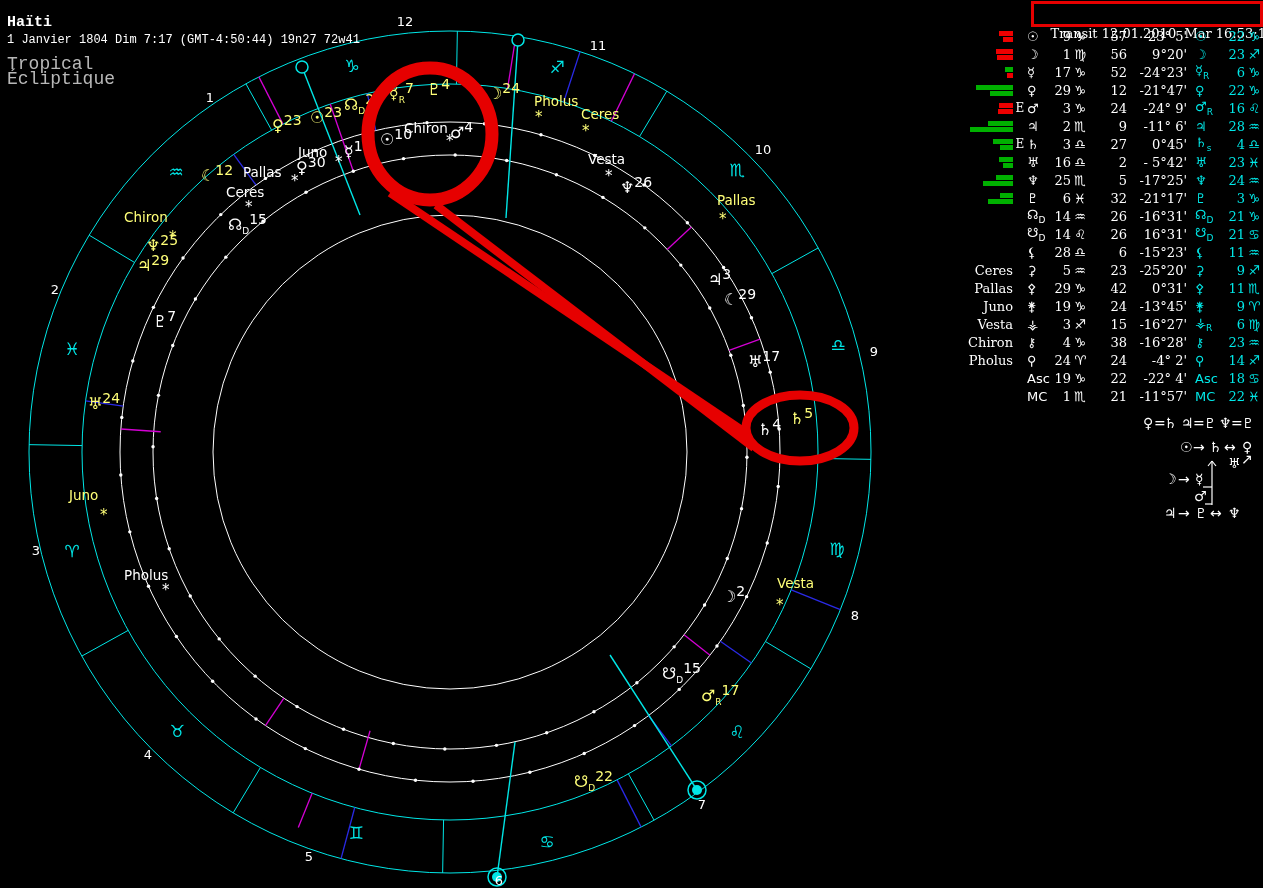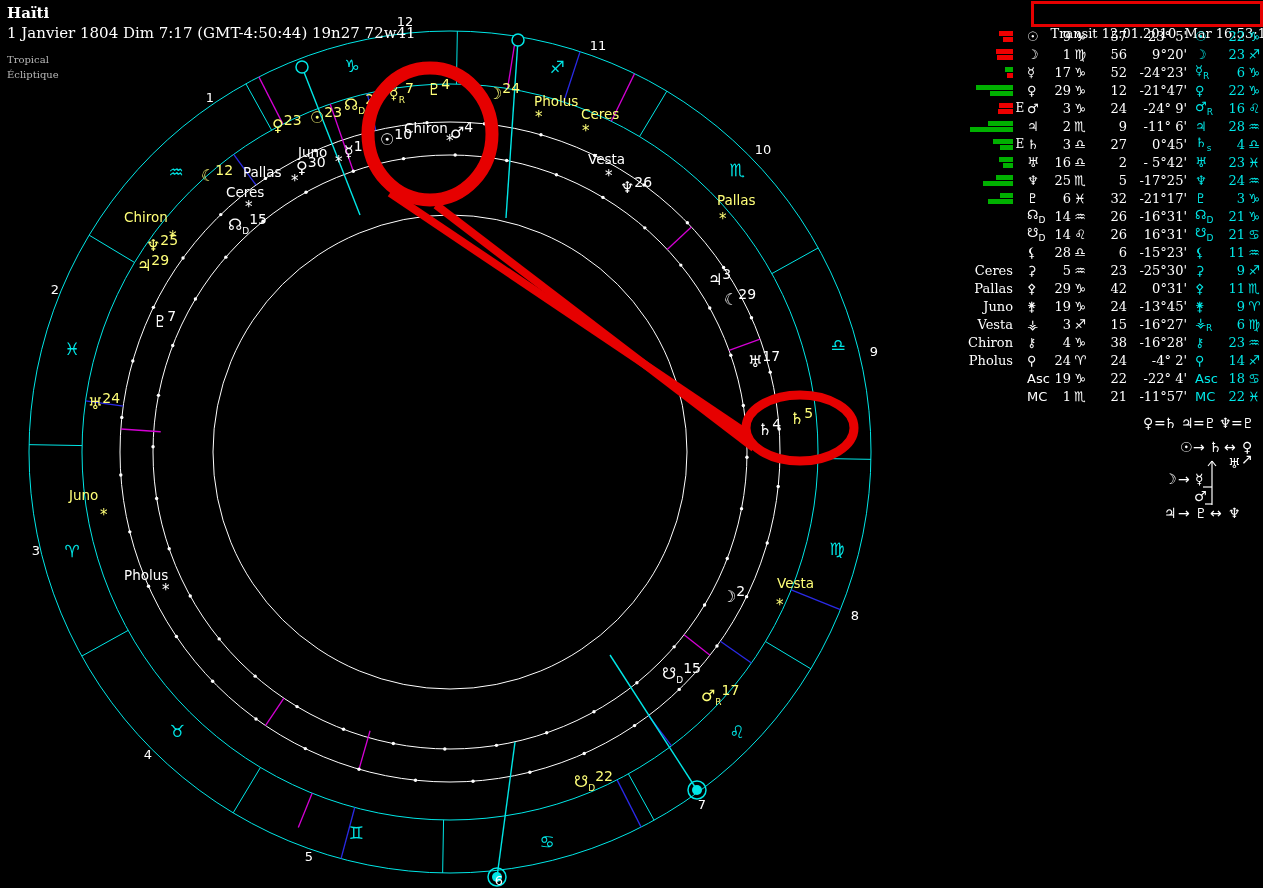--- a/index.html
+++ b/index.html
@@ -1,22 +1,22 @@
 <!DOCTYPE html>
 <html><head>
 <meta charset="utf-8">
 <style>
   html,body{margin:0;padding:0;background:#000;}
   #stage{position:relative;width:1263px;height:888px;background:#000;overflow:hidden;
          font-family:"DejaVu Serif",serif;}
   svg text{font-family:"DejaVu Sans",sans-serif;}
-  #hdr{position:absolute;left:7px;top:4px;color:#fff;}
+  #hdr{position:absolute;left:7px;top:14px;color:#fff;font-family:Liberation Mono, monospace;}
   #hdr .t{font-weight:bold;font-size:15px;}
-  #hdr .d{font-size:15px;margin-top:2px;}
-  #hdr .s{color:#b8b8b8;font-size:10px;line-height:15px;margin-top:10px;}
+  #hdr .d{font-size:12px;margin-top:2px;}
+  #hdr .s{color:#b8b8b8;font-size:18px;line-height:15px;margin-top:10px;}
   #tbox{position:absolute;left:1031px;top:1px;width:226px;height:20px;border:3px solid #e60000;
         color:#fff;font-size:13px;text-align:center;line-height:20px;white-space:pre;}
   #ptable{position:absolute;left:953px;top:27px;}
   .prow{display:flex;height:18px;align-items:center;font-size:13px;white-space:pre;}
   .c-name{width:60px;text-align:right;color:#fff;display:flex;justify-content:flex-end;align-items:center;height:100%;}
   .bars{display:flex;flex-direction:column;align-items:flex-end;justify-content:center;gap:1px;width:60px;}
   .bars div{height:5px;}
   .c-E{width:14px;text-align:center;color:#fff;font-size:12px;}
   .c-g{width:20px;color:#fff;font-family:"DejaVu Sans",sans-serif;}
   .c-deg{width:24px;text-align:right;color:#fff;}
@@ -258,21 +258,21 @@
       <div class="prow"><span class="bars"><div style="width: 37px; background: rgb(0, 176, 0);"></div><div style="width: 23px; background: rgb(0, 176, 0);"></div></span><span class="c-E"></span><span class="c-g">♀</span><span class="c-deg">29</span><span class="c-sgn">♑</span><span class="c-min">12</span><span class="c-dec">-21°47'</span><span class="sp"></span><span class="tg cy">♀</span><span class="c-deg cy">22</span><span class="c-sgn cy">♑</span><span class="c-min cy">31</span></div>
       <div class="prow"><span class="bars"><div style="width: 14px; background: rgb(238, 0, 0);"></div><div style="width: 15px; background: rgb(238, 0, 0);"></div></span><span class="c-E">E</span><span class="c-g">♂</span><span class="c-deg">3</span><span class="c-sgn">♑</span><span class="c-min">24</span><span class="c-dec">-24° 9'</span><span class="sp"></span><span class="tg cy">♂<span class="sub">R</span></span><span class="c-deg cy">16</span><span class="c-sgn cy">♌</span><span class="c-min cy">7</span></div>
       <div class="prow"><span class="bars"><div style="width: 25px; background: rgb(0, 176, 0);"></div><div style="width: 43px; background: rgb(0, 176, 0);"></div></span><span class="c-E"></span><span class="c-g">♃</span><span class="c-deg">2</span><span class="c-sgn">♏</span><span class="c-min">9</span><span class="c-dec">-11° 6'</span><span class="sp"></span><span class="tg cy">♃</span><span class="c-deg cy">28</span><span class="c-sgn cy">♒</span><span class="c-min cy">48</span></div>
       <div class="prow"><span class="bars"><div style="width: 20px; background: rgb(0, 176, 0);"></div><div style="width: 13px; background: rgb(0, 176, 0);"></div></span><span class="c-E">E</span><span class="c-g">♄</span><span class="c-deg">3</span><span class="c-sgn">♎</span><span class="c-min">27</span><span class="c-dec">0°45'</span><span class="sp"></span><span class="tg cy">♄<span class="sub">s</span></span><span class="c-deg cy">4</span><span class="c-sgn cy">♎</span><span class="c-min cy">39</span></div>
       <div class="prow"><span class="bars"><div style="width: 14px; background: rgb(0, 176, 0);"></div><div style="width: 10px; background: rgb(0, 176, 0);"></div></span><span class="c-E"></span><span class="c-g">♅</span><span class="c-deg">16</span><span class="c-sgn">♎</span><span class="c-min">2</span><span class="c-dec">- 5°42'</span><span class="sp"></span><span class="tg cy">♅</span><span class="c-deg cy">23</span><span class="c-sgn cy">♓</span><span class="c-min cy">26</span></div>
       <div class="prow"><span class="bars"><div style="width: 17px; background: rgb(0, 176, 0);"></div><div style="width: 30px; background: rgb(0, 176, 0);"></div></span><span class="c-E"></span><span class="c-g">♆</span><span class="c-deg">25</span><span class="c-sgn">♏</span><span class="c-min">5</span><span class="c-dec">-17°25'</span><span class="sp"></span><span class="tg cy">♆</span><span class="c-deg cy">24</span><span class="c-sgn cy">♒</span><span class="c-min cy">57</span></div>
       <div class="prow"><span class="bars"><div style="width: 13px; background: rgb(0, 176, 0);"></div><div style="width: 25px; background: rgb(0, 176, 0);"></div></span><span class="c-E"></span><span class="c-g">♇</span><span class="c-deg">6</span><span class="c-sgn">♓</span><span class="c-min">32</span><span class="c-dec">-21°17'</span><span class="sp"></span><span class="tg cy">♇</span><span class="c-deg cy">3</span><span class="c-sgn cy">♑</span><span class="c-min cy">43</span></div>
       <div class="prow"><span class="c-name"></span><span class="c-E"></span><span class="c-g">☊<span class="sub">D</span></span><span class="c-deg">14</span><span class="c-sgn">♒</span><span class="c-min">26</span><span class="c-dec">-16°31'</span><span class="sp"></span><span class="tg cy">☊<span class="sub">D</span></span><span class="c-deg cy">21</span><span class="c-sgn cy">♑</span><span class="c-min cy">7</span></div>
       <div class="prow"><span class="c-name"></span><span class="c-E"></span><span class="c-g">☋<span class="sub">D</span></span><span class="c-deg">14</span><span class="c-sgn">♌</span><span class="c-min">26</span><span class="c-dec">16°31'</span><span class="sp"></span><span class="tg cy">☋<span class="sub">D</span></span><span class="c-deg cy">21</span><span class="c-sgn cy">♋</span><span class="c-min cy">7</span></div>
       <div class="prow"><span class="c-name"></span><span class="c-E"></span><span class="c-g">⚸</span><span class="c-deg">28</span><span class="c-sgn">♎</span><span class="c-min">6</span><span class="c-dec">-15°23'</span><span class="sp"></span><span class="tg cy">⚸</span><span class="c-deg cy">11</span><span class="c-sgn cy">♒</span><span class="c-min cy">29</span></div>
-      <div class="prow"><span class="c-name">Ceres</span><span class="c-E"></span><span class="c-g">⚳</span><span class="c-deg">5</span><span class="c-sgn">♒</span><span class="c-min">23</span><span class="c-dec">-25°30'</span><span class="sp"></span><span class="tg cy">⚳</span><span class="c-deg cy">9</span><span class="c-sgn cy">♐</span><span class="c-min cy">10</span></div>
+      <div class="prow"><span class="c-name">Ceres</span><span class="c-E"></span><span class="c-g">⚳</span><span class="c-deg">5</span><span class="c-sgn">♒</span><span class="c-min">23</span><span class="c-dec">-25°20'</span><span class="sp"></span><span class="tg cy">⚳</span><span class="c-deg cy">9</span><span class="c-sgn cy">♐</span><span class="c-min cy">10</span></div>
       <div class="prow"><span class="c-name">Pallas</span><span class="c-E"></span><span class="c-g">⚴</span><span class="c-deg">29</span><span class="c-sgn">♑</span><span class="c-min">42</span><span class="c-dec">0°31'</span><span class="sp"></span><span class="tg cy">⚴</span><span class="c-deg cy">11</span><span class="c-sgn cy">♏</span><span class="c-min cy">43</span></div>
       <div class="prow"><span class="c-name">Juno</span><span class="c-E"></span><span class="c-g">⚵</span><span class="c-deg">19</span><span class="c-sgn">♑</span><span class="c-min">24</span><span class="c-dec">-13°45'</span><span class="sp"></span><span class="tg cy">⚵</span><span class="c-deg cy">9</span><span class="c-sgn cy">♈</span><span class="c-min cy">18</span></div>
       <div class="prow"><span class="c-name">Vesta</span><span class="c-E"></span><span class="c-g">⚶</span><span class="c-deg">3</span><span class="c-sgn">♐</span><span class="c-min">15</span><span class="c-dec">-16°27'</span><span class="sp"></span><span class="tg cy">⚶<span class="sub">R</span></span><span class="c-deg cy">6</span><span class="c-sgn cy">♍</span><span class="c-min cy">22</span></div>
       <div class="prow"><span class="c-name">Chiron</span><span class="c-E"></span><span class="c-g">⚷</span><span class="c-deg">4</span><span class="c-sgn">♑</span><span class="c-min">38</span><span class="c-dec">-16°28'</span><span class="sp"></span><span class="tg cy">⚷</span><span class="c-deg cy">23</span><span class="c-sgn cy">♒</span><span class="c-min cy">49</span></div>
       <div class="prow"><span class="c-name">Pholus</span><span class="c-E"></span><span class="c-g">⚲</span><span class="c-deg">24</span><span class="c-sgn">♈</span><span class="c-min">24</span><span class="c-dec">-4° 2'</span><span class="sp"></span><span class="tg cy">⚲</span><span class="c-deg cy">14</span><span class="c-sgn cy">♐</span><span class="c-min cy">10</span></div>
       <div class="prow"><span class="c-name"></span><span class="c-E"></span><span class="c-g">Asc</span><span class="c-deg">19</span><span class="c-sgn">♑</span><span class="c-min">22</span><span class="c-dec">-22° 4'</span><span class="sp"></span><span class="tg cy">Asc</span><span class="c-deg cy">18</span><span class="c-sgn cy">♋</span><span class="c-min cy">50</span></div>
       <div class="prow"><span class="c-name"></span><span class="c-E"></span><span class="c-g">MC</span><span class="c-deg">1</span><span class="c-sgn">♏</span><span class="c-min">21</span><span class="c-dec">-11°57'</span><span class="sp"></span><span class="tg cy">MC</span><span class="c-deg cy">22</span><span class="c-sgn cy">♓</span><span class="c-min cy">1</span></div>
     </div>
 
   <div id="disp">

